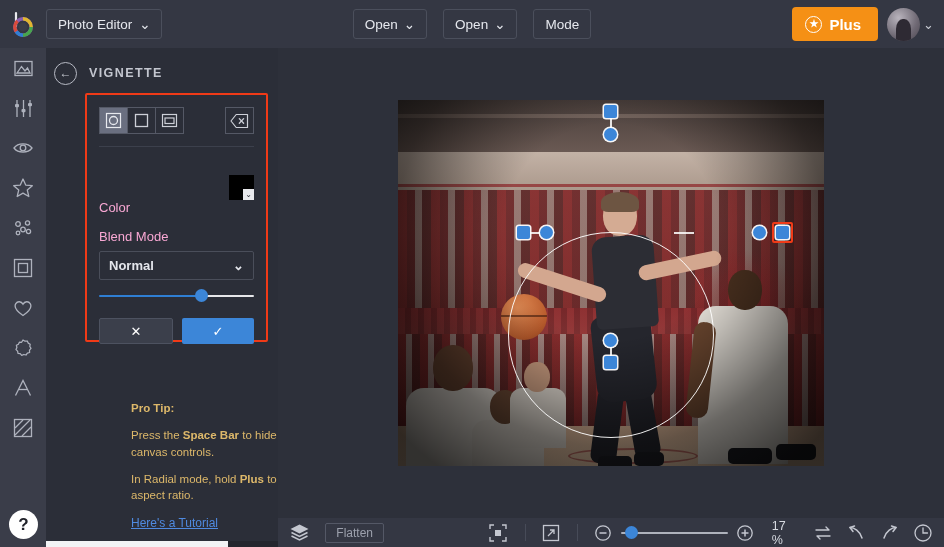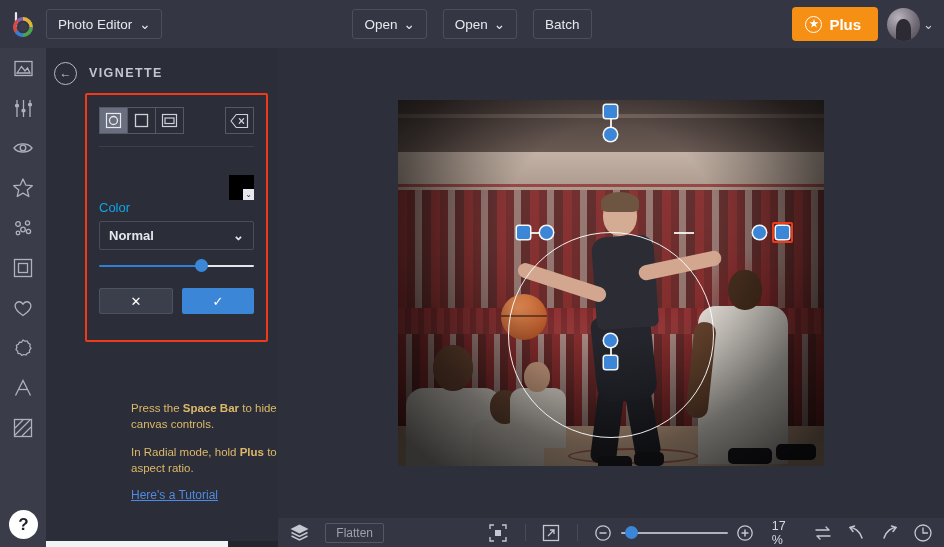--- a/index.html
+++ b/index.html
@@ -113,21 +113,21 @@
     display: flex; align-items: center; justify-content: center;
     margin-right: -1px; background: transparent;
   }
   .shape-btn.active { background: #6a6f80; }
   .erase-btn {
     width: 29px; height: 27px; border: 1px solid #555966;
     display: flex; align-items: center; justify-content: center; background: transparent;
   }
   .divider { height: 1px; background: #3c404c; margin: 12px 12px 0 12px; }
 
-  .lbl { color: #0ea5e9; font-size: 13px; margin-top: 40px; }
+  .lbl { color: #f9a8d4; font-size: 13px; margin-top: 40px; }
   .color-row {
     display: flex; align-items: center; justify-content: space-between;
     padding: 13px 12px 0 12px;
   }
   .swatch {
     width: 25px; height: 25px; background: #000; position: relative;
   }
   .swatch-chev {
     position: absolute; right: 0; bottom: 0; width: 11px; height: 11px;
     background: #e8e9ed; color: #33363f; font-size: 8px;
@@ -324,21 +324,21 @@
     <div class="center-btns">
       <div class="tbtn">
         <span>Open</span>
         <span class="chev">⌄</span>
       </div>
       <div class="tbtn">
         <span>Open</span>
         <span class="chev">⌄</span>
       </div>
       <div class="tbtn">
-        <span>Batch</span>
+        <span>Mode</span>
       </div>
     </div>
 
     <div class="right-group">
       <div class="plus-btn">
         <span class="star-badge">★</span>
         <span>Plus</span>
       </div>
       <div class="avatar-wrap">
         <div class="avatar"></div>
@@ -466,38 +466,42 @@
 
       <div class="divider"></div>
 
       <div class="color-row">
         <span class="lbl">Color</span>
         <div class="swatch">
           <span class="swatch-chev">⌄</span>
         </div>
       </div>
 
+      <div class="blend-lbl">
+        <span class="lbl">Blend Mode</span>
+      </div>
       <div class="select">
         <span>Normal</span>
         <span class="chev">⌄</span>
       </div>
 
       <div class="slider">
         <div class="track-on" id="opTrackOn" style="width: 102.7px;"></div>
         <div class="track-off" id="opTrackOff" style="width: 55.3px;"></div>
         <div class="thumb" id="opThumb" style="left: 96.2px;"></div>
       </div>
 
       <div class="act-row">
         <div class="act-btn act-cancel">✕</div>
         <div class="act-btn act-apply">✓</div>
       </div>
     </div>
 
     <div class="tips">
+      <p class="hdr">Pro Tip:</p>
       <p><span>Press the </span><b>Space Bar</b><span> to hide the on-canvas controls.</span></p>
       <p><span>In Radial mode, hold </span><b>Plus</b><span> to lock the aspect ratio.</span></p>
       <a class="tutorial-link" href="#">Here's a Tutorial</a>
     </div>
 
     <div class="panel-scroll">
         <i></i>
       </div>
   </div>
 

